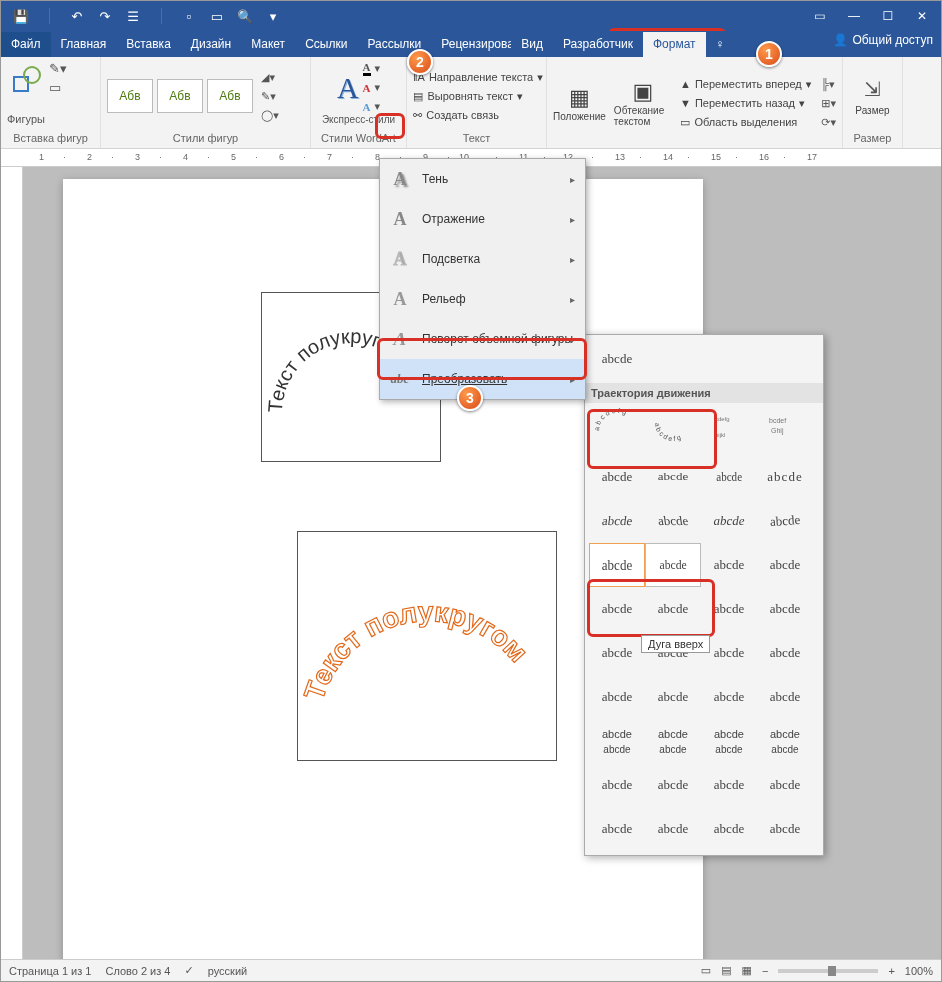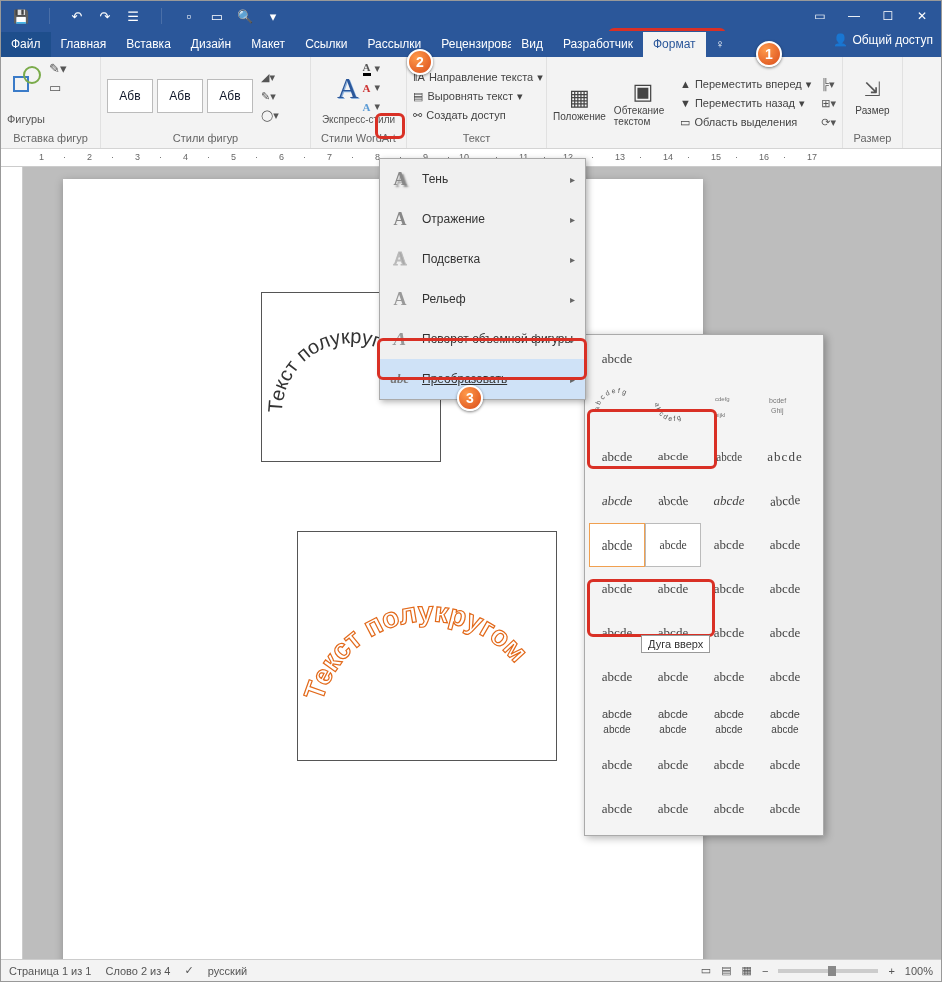--- a/index.html
+++ b/index.html
@@ -17,21 +17,21 @@
 .badge{position:absolute;width:26px;height:26px;border-radius:50%;background:radial-gradient(circle at 35% 30%,#ff9a4a,#d94b1a);border:2px solid #fff;box-shadow:0 1px 3px rgba(0,0,0,.5);display:flex;align-items:center;justify-content:center;color:#fff;font-weight:bold;font-size:14px;z-index:60}
 .tabs{height:26px;background:#2b579a;display:flex;align-items:flex-end;color:#fff;font-size:12px;position:relative}
 .tab{padding:5px 10px 6px;color:#fff;cursor:pointer}
 .tab-active{background:#f3f3f3;color:#2b579a;font-weight:normal}
 .share-btn{position:absolute;right:8px;top:2px;display:flex;align-items:center;gap:4px;font-size:12px}
 .ribbon{height:92px;background:#f3f3f3;border-bottom:1px solid #d4d4d4;display:flex;position:relative;font-size:11px;color:#444}
 .rgroup{border-right:1px solid #e1e1e1;display:flex;flex-direction:column;justify-content:space-between;padding:3px 6px 2px}
 .rgroup-label{text-align:center;font-size:11px;color:#666;padding-bottom:2px}
 .rgroup-body{flex:1;display:flex;align-items:center;gap:4px}
 .shapes-big{width:40px;height:40px;display:flex;align-items:center;justify-content:center}
-.shape-thumb{width:46px;height:34px;border:1px solid #bbb;background:#fff;display:flex;align-items:center;justify-content:center;font-size:12px;color:#0f172a}
+.shape-thumb{width:46px;height:34px;border:1px solid #bbb;background:#fff;display:flex;align-items:center;justify-content:center;font-size:12px;color:#4d7c0f}
 .small-stack{display:flex;flex-direction:column;gap:2px;font-size:11px}
 .small-stack div{display:flex;align-items:center;gap:4px;height:17px;white-space:nowrap}
 .ruler-h{height:18px;background:#fff;border-bottom:1px solid #ccc;position:relative;font-size:9px;color:#666;overflow:hidden}
 .ruler-h .num{position:absolute;top:3px;font-size:9px}
 .ruler-contain{position:absolute;left:38px;right:16px;top:0;bottom:0}
 .workarea{position:absolute;top:166px;left:0;right:0;bottom:22px;background:#bdbdbd;display:flex}
 .ruler-v{width:22px;background:#fff;border-right:1px solid #ccc;position:relative}
 .page-area{flex:1;position:relative;overflow:hidden}
 .page{position:absolute;left:40px;top:12px;width:640px;height:900px;background:#fff;box-shadow:0 2px 8px rgba(0,0,0,.25)}
 .textbox{position:absolute;border:1px solid #555;background:#fff}
@@ -150,21 +150,21 @@
     </div>
     <div class="rgroup-label">Стили WordArt</div>
   </div>
   <div class="rgroup" style="width:140px">
     <div class="rgroup-body">
         <div class="small-stack">
       <div><span>‖A</span><span>Направление текста</span>▾</div>
       <div><span>▤</span><span>Выровнять текст</span>▾</div>
       <div>
             <span>⚯</span>
-            <span>Создать доступ</span>
+            <span>Создать связь</span>
           </div>
     </div>
       </div>
     <div class="rgroup-label">Текст</div>
   </div>
   <div class="rgroup" style="width:296px">
     <div class="rgroup-body">
       <div style="display:flex;flex-direction:column;align-items:center;font-size:10px;gap:0">
         <div style="font-size:22px">▦</div>
           <div>Положение</div>
@@ -295,20 +295,21 @@
       <span class="arr">▸</span>
     </div>
 </div>
 <div class="wc-red" style="left:376px;top:337px;width:210px;height:42px;z-index:55"></div>
 <div class="badge" style="left:456px;top:384px;z-index:60">3</div>
 
 <div class="transform-panel">
   <div class="tp-row">
       <div class="tp-cell">abcde</div>
     </div>
+  <div class="tp-header">Траектория движения</div>
   <div class="tp-row" style="position:relative">
     <div class="tp-cell">
         <svg width="48" height="40">
           <defs>
             <path id="sp1" d="M6 24 A18 18 0 1 1 42 24"></path>
           </defs>
           <text font-size="7" fill="#555"><textPath href="#sp1">a b c d e f g</textPath></text>
         </svg>
       </div>
     <div class="tp-cell">

